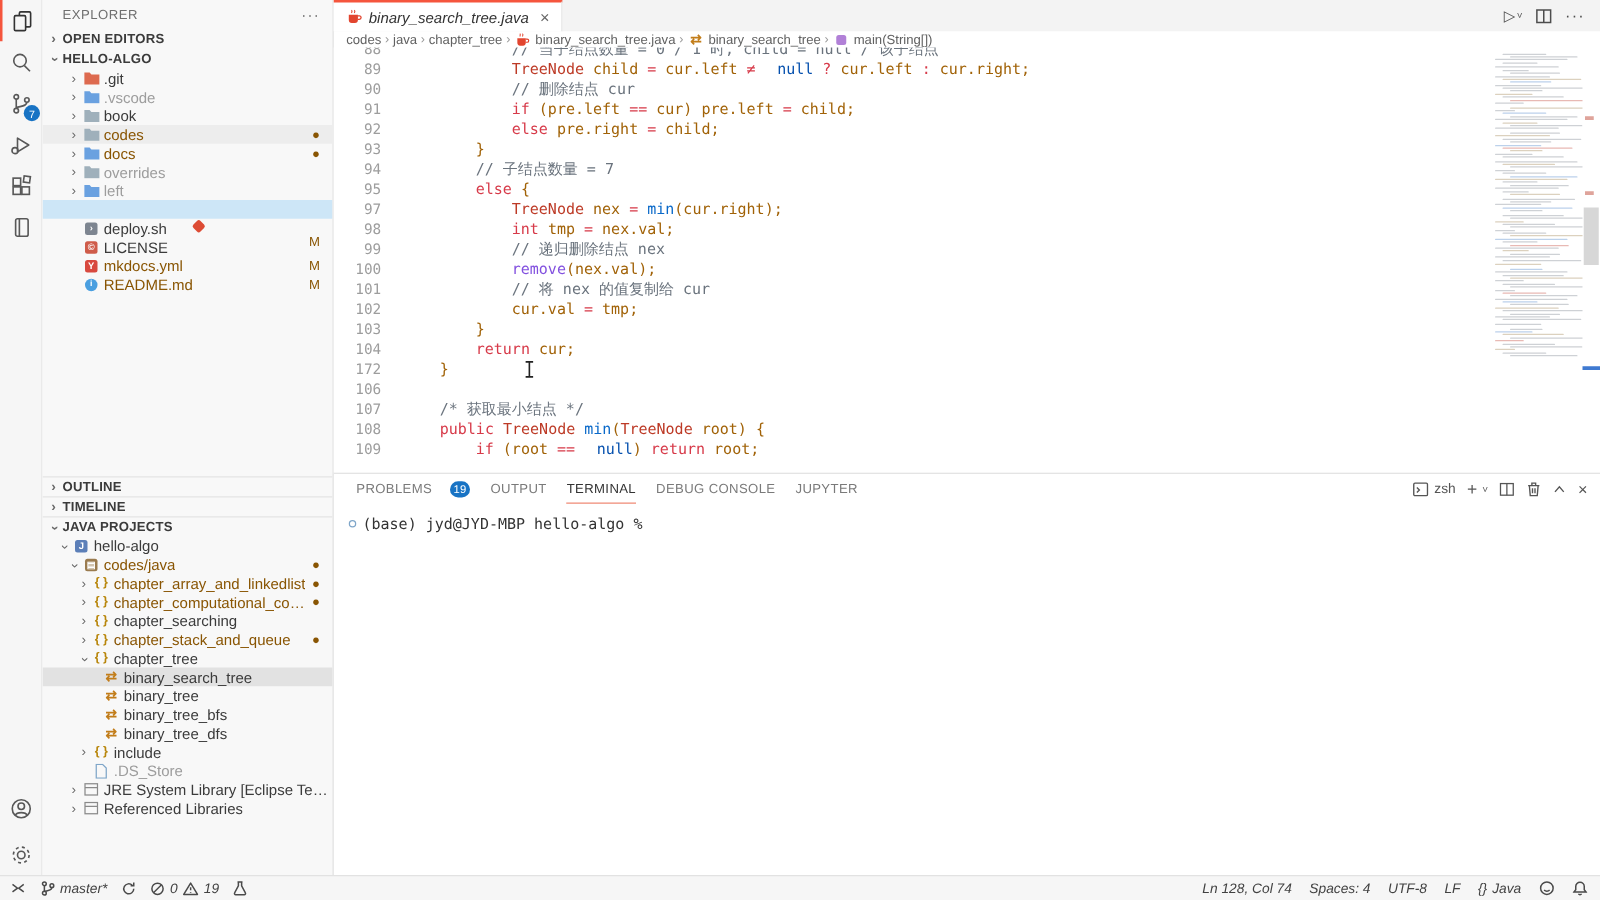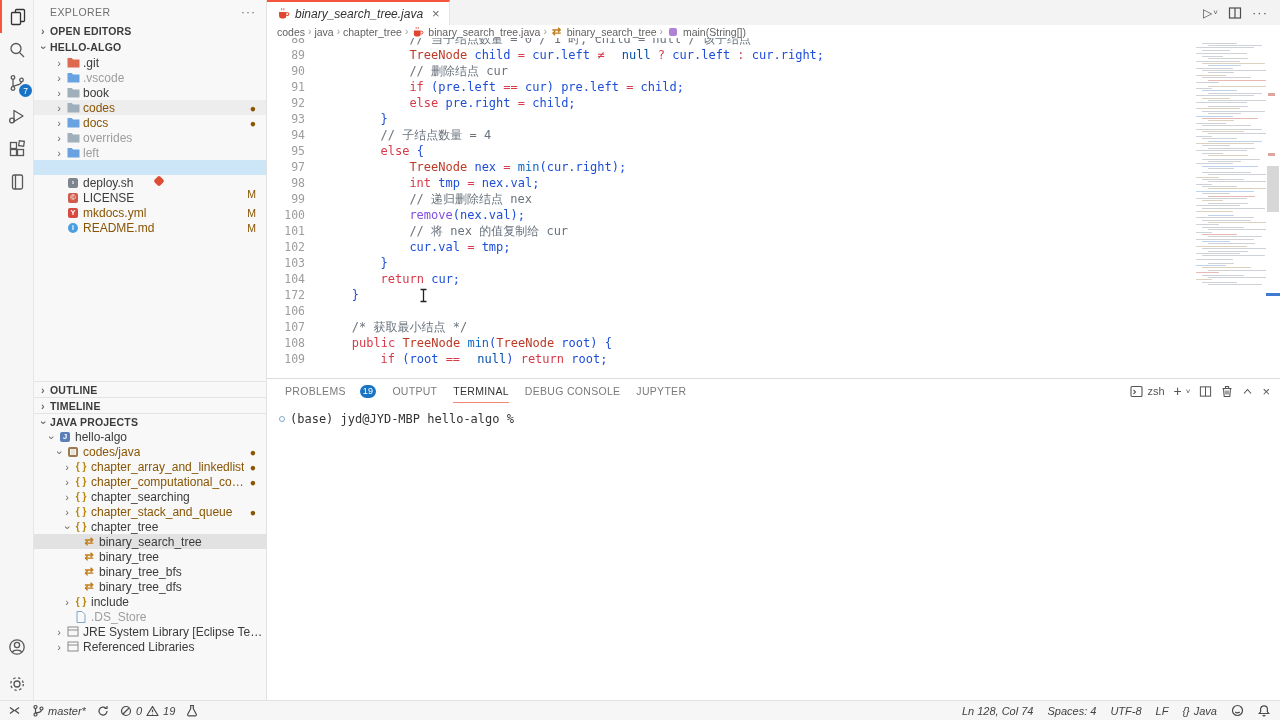--- a/index.html
+++ b/index.html
@@ -65,21 +65,21 @@
   .cl { height:16px; display:flex; align-items:center;
     font-family:"DejaVu Sans Mono","Liberation Mono",monospace; font-size:12px; }
   .ln { width:38px; text-align:right; color:#9d9d9d; flex:0 0 38px; font-size:11.5px; }
   .code { padding-left:18px; white-space:pre; color:#24292f; }
   .tk-k,.tk-o { color:#d73a49; }
   .tk-y { color:#bd3a26; }
   .tk-c { color:#6a737d; }
   .tk-b { color:#0550ae;padding-left:10px; }
   .tk-f { color:#0a69c9; }
   .tk-m { color:#8250df; }
-  .tk-p { color:#1d4ed8; }
+  .tk-p { color:#a16207; }
 
   .minimap { position:absolute; top:2px; right:14px; width:74px; bottom:0; overflow:hidden; }
   .mm-row { height:1px; margin-bottom:1.4px; border-radius:1px; }
   .ovr { position:absolute; right:0; top:0; width:14px; bottom:0; }
   .ovr .slider { position:absolute; right:1px; width:12px; top:128px; height:46px; background:rgba(110,110,110,.28); }
   .ovr .mark-red { position:absolute; left:2px; width:7px; height:3px; background:#dfa49b; }
   .ovr .mark-blue { position:absolute; left:0; width:14px; height:3px; background:#3f7ad1; }
   .ibeam { position:absolute; left:152px; top:250px; }
 
   
@@ -509,21 +509,21 @@
           <div class="cl">
             <span class="ln">92</span>
             <span class="code" style="padding-left: 104.4px;"><span class="tk-k">else</span><span class="tk-p"> pre.right </span><span class="tk-o">=</span><span class="tk-p"> child;</span></span>
           </div>
           <div class="cl">
             <span class="ln">93</span>
             <span class="code" style="padding-left: 75.6px;"><span class="tk-p">}</span></span>
           </div>
           <div class="cl">
             <span class="ln">94</span>
-            <span class="code" style="padding-left: 75.6px;"><span class="tk-c">// 子结点数量 = 4</span></span>
+            <span class="code" style="padding-left: 75.6px;"><span class="tk-c">// 子结点数量 = 7</span></span>
           </div>
           <div class="cl">
             <span class="ln">95</span>
             <span class="code" style="padding-left: 75.6px;"><span class="tk-k">else</span><span class="tk-p"> {</span></span>
           </div>
           <div class="cl">
             <span class="ln">97</span>
             <span class="code" style="padding-left: 104.4px;"><span class="tk-y">TreeNode</span><span class="tk-p"> nex </span><span class="tk-o">=</span><span class="tk-p"> </span><span class="tk-f">min</span><span class="tk-p">(cur.right);</span></span>
           </div>
           <div class="cl">

